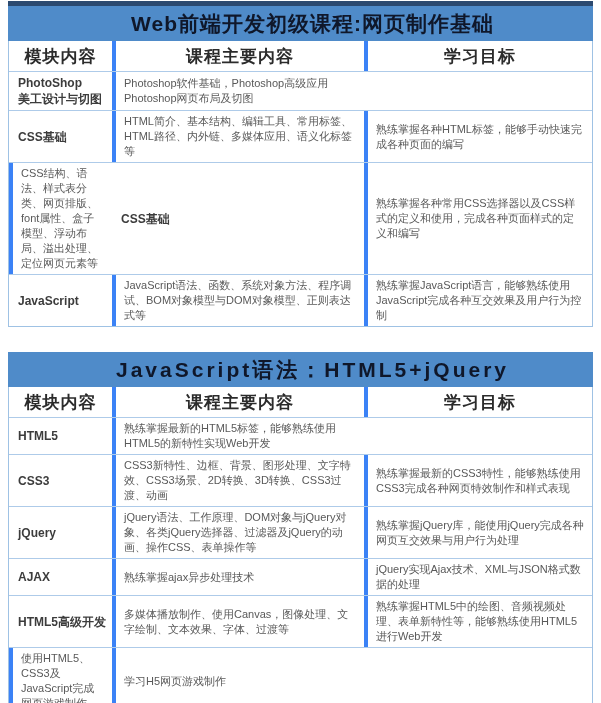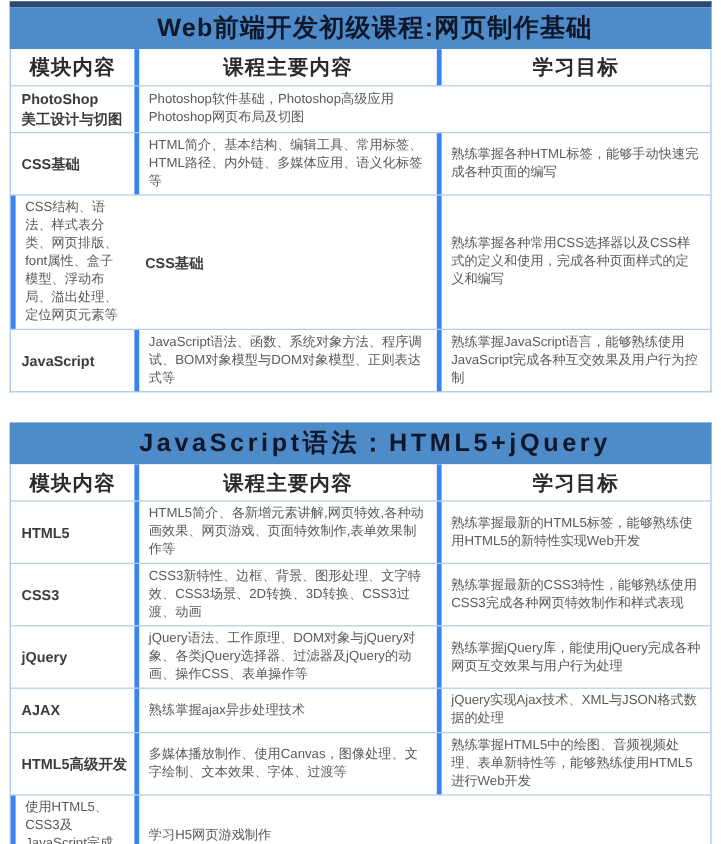--- a/index.html
+++ b/index.html
@@ -102,21 +102,20 @@
   <section class="ctable">
     <div class="tbl-title spaced">JavaScript语法：HTML5+jQuery</div>
     <div class="grid">
       <div class="trow hdr">
         <div class="cell c1">模块内容</div>
         <div class="cell c2">课程主要内容</div>
         <div class="cell c3">学习目标</div>
       </div>
       <div class="trow body-row">
         <div class="cell c1 cell-module">HTML5</div>
-        <div class="cell c2 cell-content">HTML5简介、各新增元素讲解,网页特效,各种动画效果、网页游戏、页面特效制作,表单效果制作等</div>
         <div class="cell c3 cell-goal">熟练掌握最新的HTML5标签，能够熟练使用HTML5的新特性实现Web开发</div>
       </div>
       <div class="trow body-row">
         <div class="cell c1 cell-module">CSS3</div>
         <div class="cell c2 cell-content">CSS3新特性、边框、背景、图形处理、文字特效、CSS3场景、2D转换、3D转换、CSS3过渡、动画</div>
         <div class="cell c3 cell-goal">熟练掌握最新的CSS3特性，能够熟练使用CSS3完成各种网页特效制作和样式表现</div>
       </div>
       <div class="trow body-row">
         <div class="cell c1 cell-module">jQuery</div>
         <div class="cell c2 cell-content">jQuery语法、工作原理、DOM对象与jQuery对象、各类jQuery选择器、过滤器及jQuery的动画、操作CSS、表单操作等</div>

